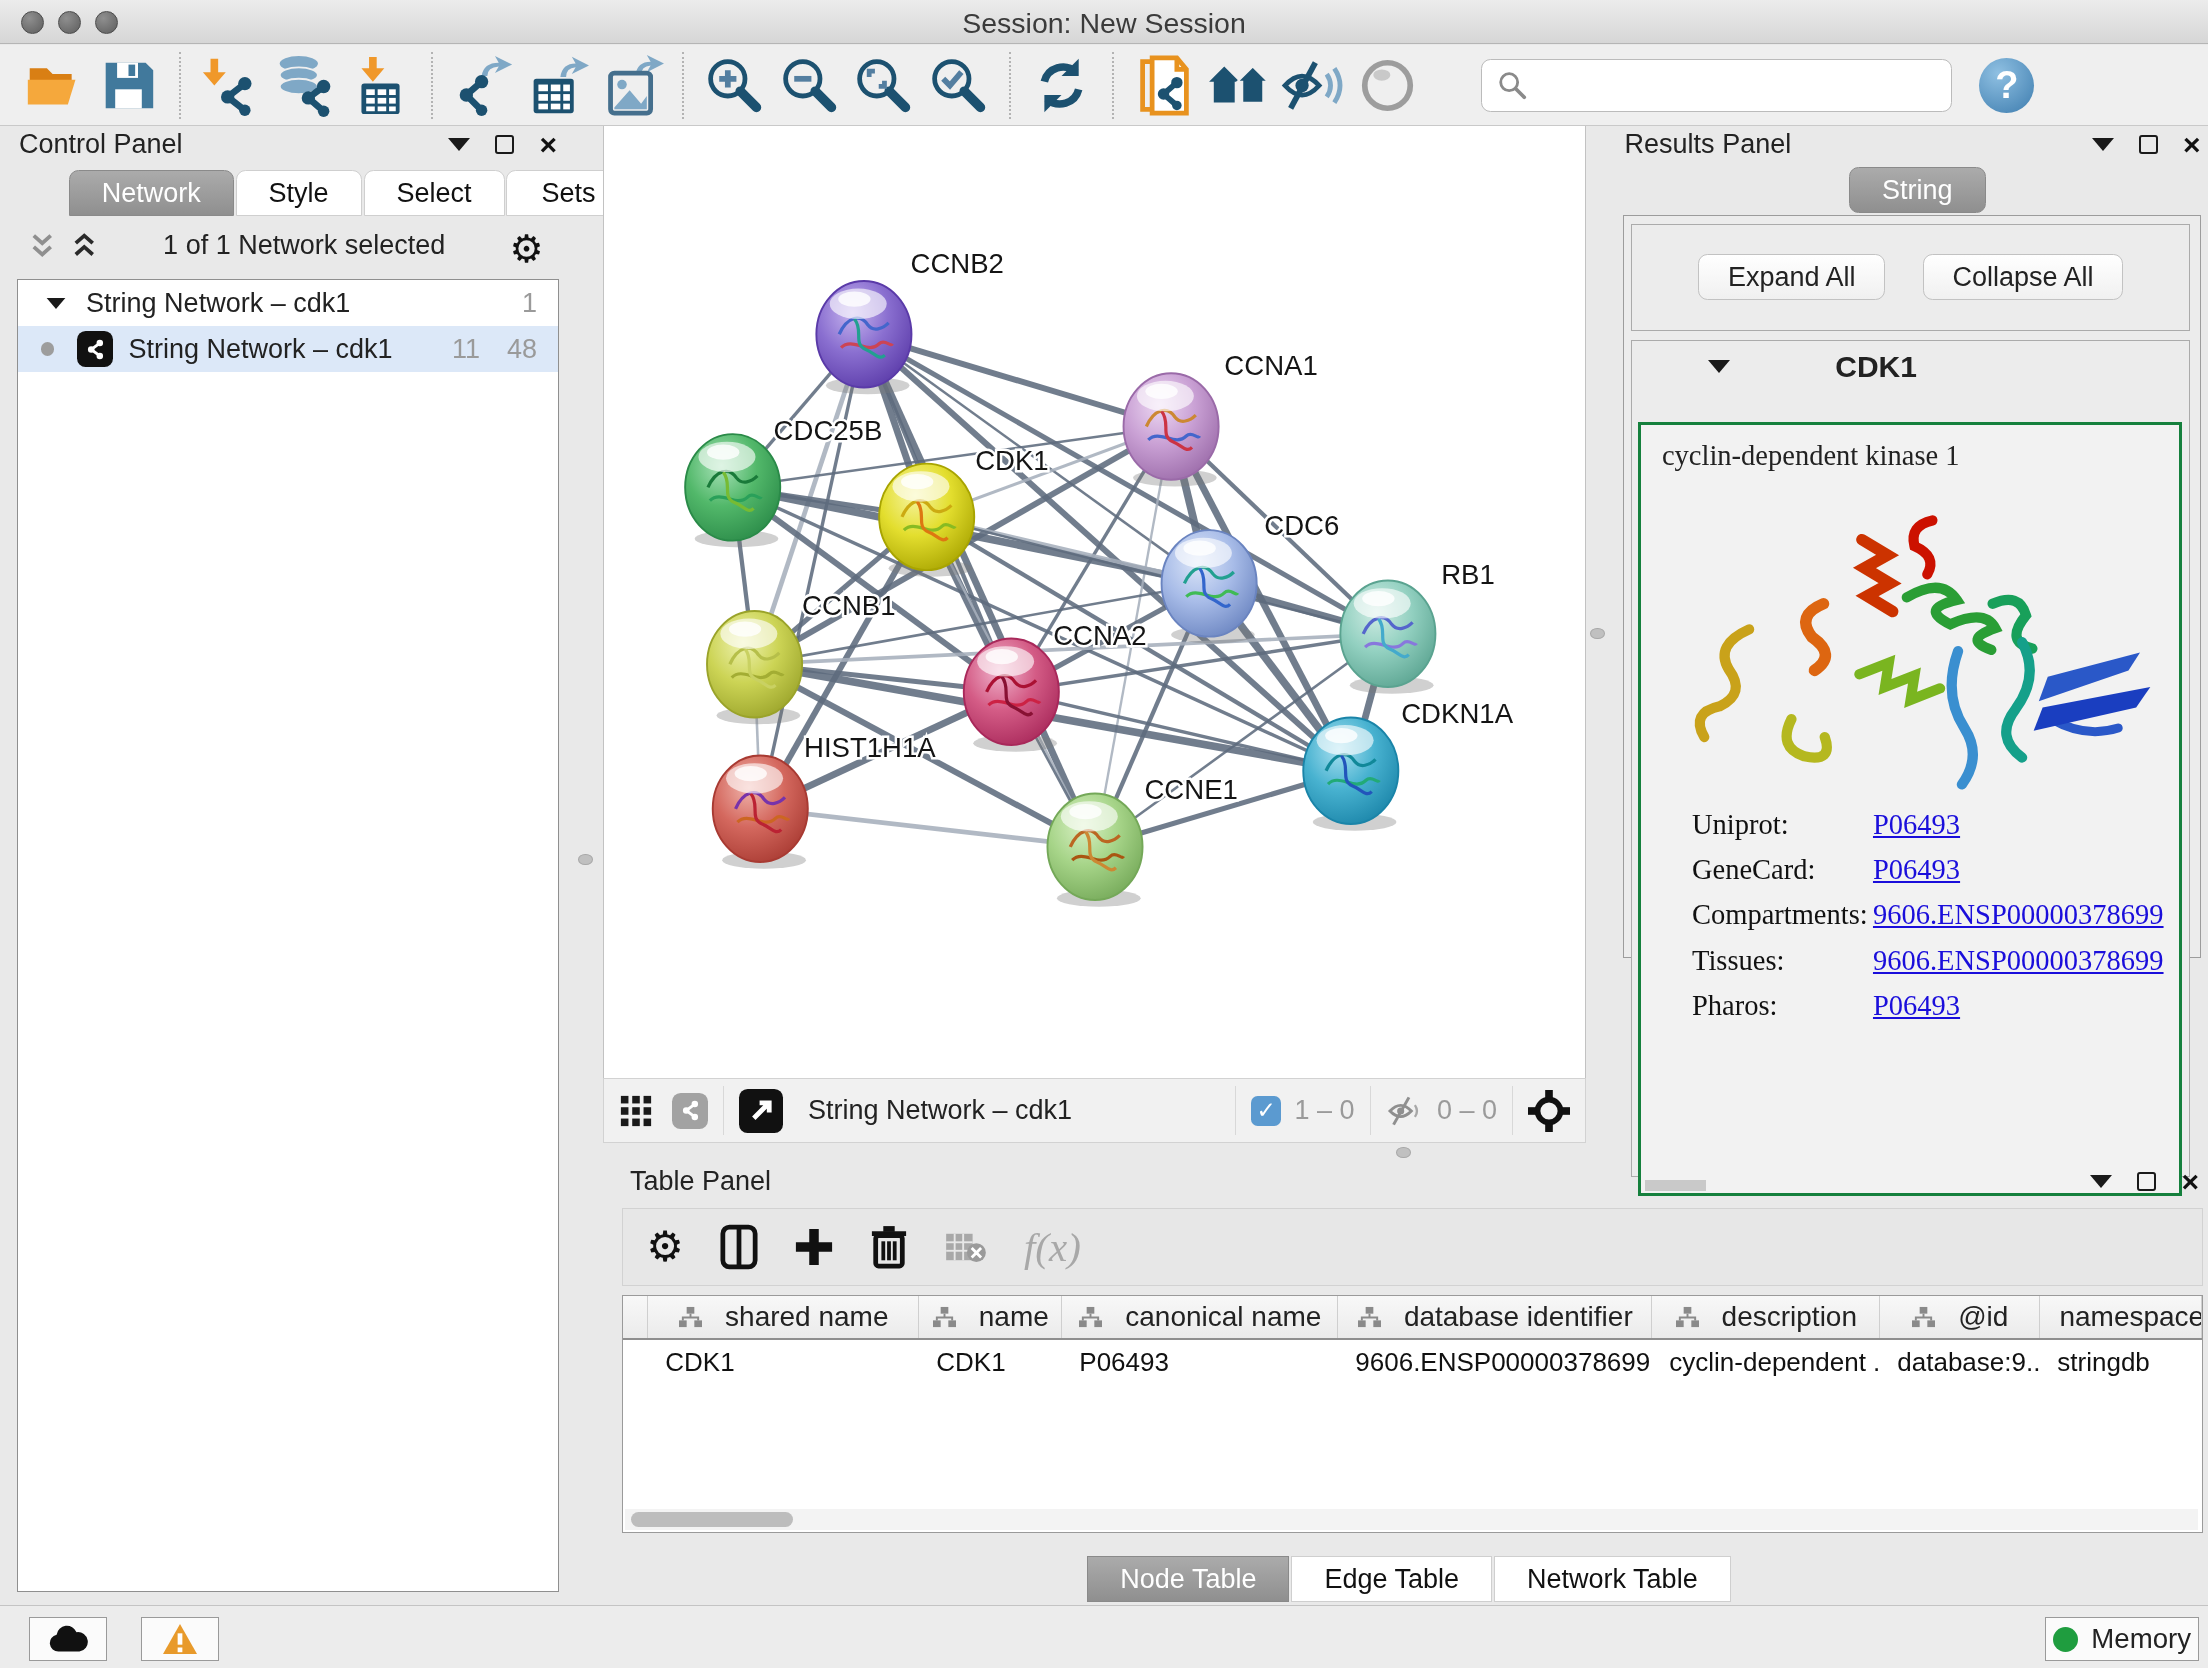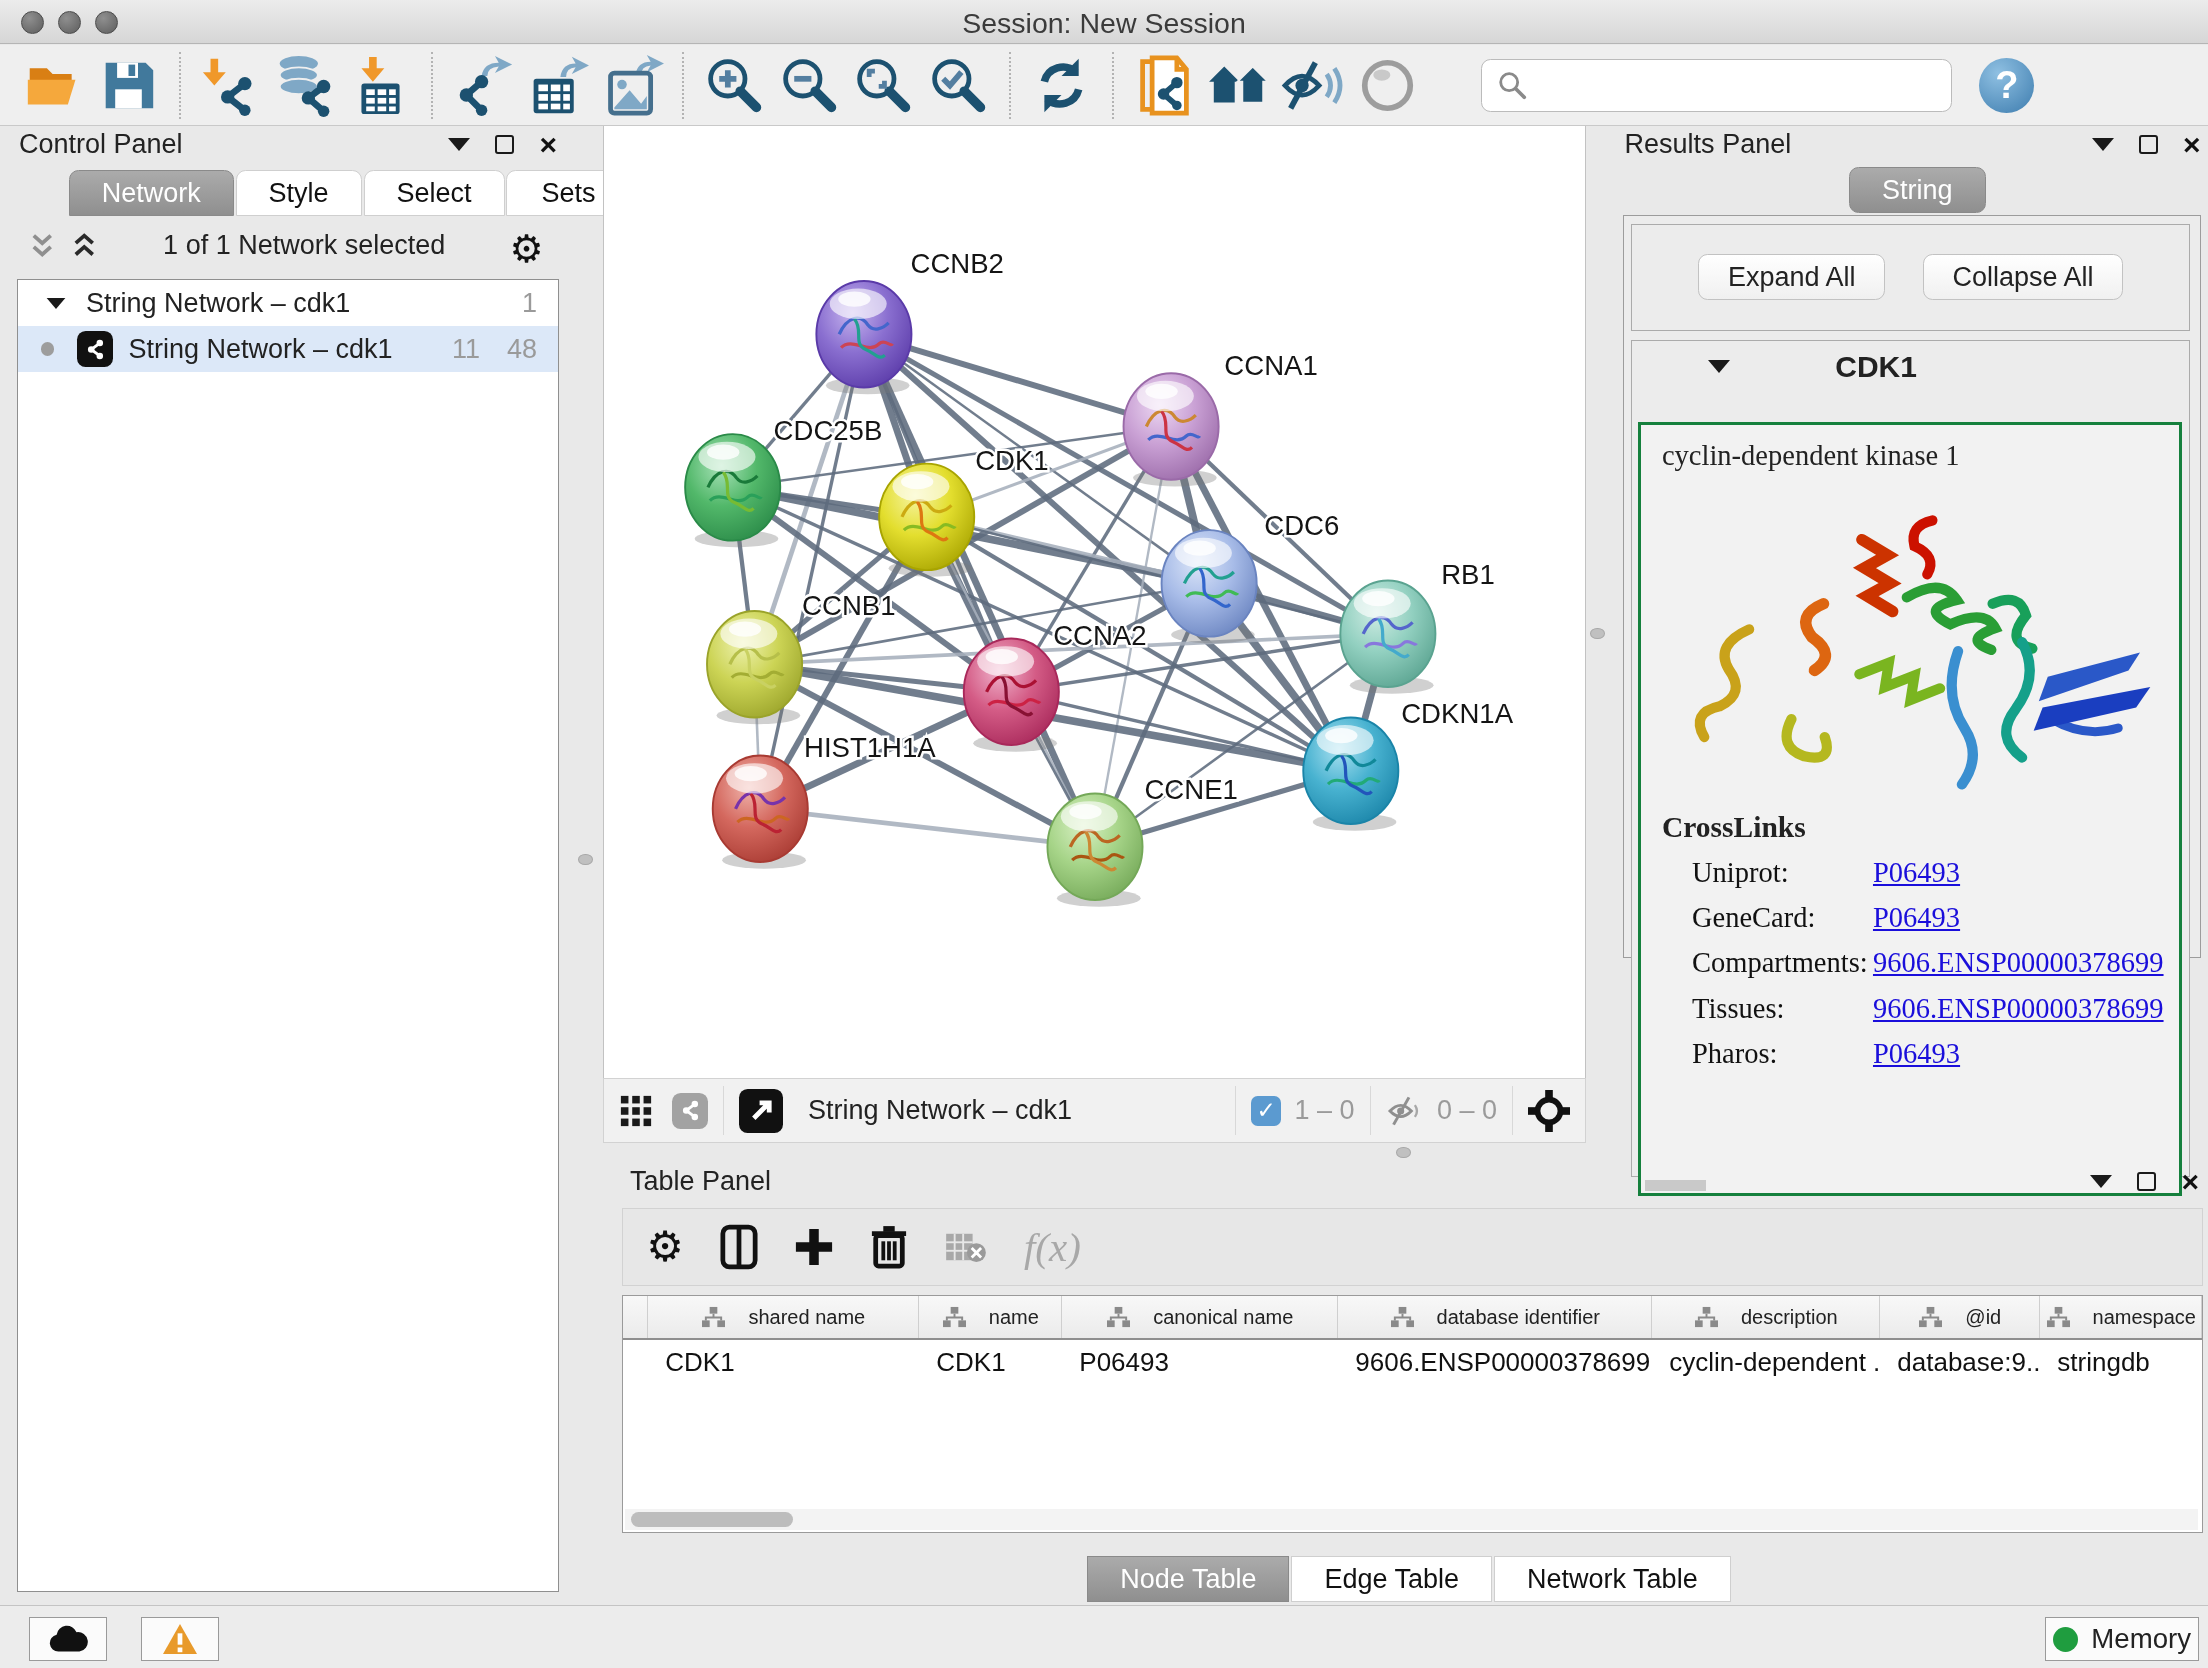--- a/index.html
+++ b/index.html
@@ -86,21 +86,21 @@
   .xl-value{color:#1a0edb;text-decoration:underline;}
 
   
   .tbl-panel{left:609px;top:1162px;width:1600px;height:442px;}
   .tbl-toolbar{position:absolute;left:13.3px;top:46px;width:1581px;height:78px;background:#e7e7e7;
     border:1px solid #d2d2d2;display:flex;align-items:center;padding:0 23px;gap:36px;}
   .tbl-box{position:absolute;left:13.3px;top:133px;width:1581px;height:238px;background:#fff;
     border:1.9px solid #9a9a9a;overflow:hidden;}
   .tbl-header{display:flex;height:44px;background:linear-gradient(#f8f8f8,#ebebeb);
     border-bottom:2.9px solid #8f8f8f;}
-  .th{display:flex;align-items:center;justify-content:center;gap:22px;font-size:20px;color:#222;
+  .th{display:flex;align-items:center;justify-content:center;gap:22px;font-size:28px;color:#222;
     border-right:1px solid #cfcfcf;overflow:hidden;white-space:nowrap;flex:0 0 auto;}
   .tbl-row{display:flex;height:44px;}
   .td{display:flex;align-items:center;font-size:26px;color:#111;padding-left:17px;
     overflow:hidden;white-space:nowrap;flex:0 0 auto;}
   .hscroll{position:absolute;left:1.9px;bottom:1.9px;width:1573px;height:21px;background:#f3f3f3;}
   .hthumb{position:absolute;left:5.7px;top:2.9px;width:162px;height:15px;background:#bdbdbd;border-radius:7.6px;}
   .tbl-tabs{position:absolute;left:0;top:385px;width:1600px;display:flex;justify-content:center;}
   .tbl-tabs .tab{border-radius:0;margin:9px 1px;min-width:171px;}
 
   
@@ -653,21 +653,20 @@
               <path d="M148,150 l23,-9 -3,19 23,-9 -3,19 23,-9" stroke="#7ab520" stroke-width="8"></path>
               <path d="M185,90 q27,-16 39,2 q-30,7 -5,19 q27,-12 35,3 q-26,9 -3,17" stroke="#2a9e35" stroke-width="8"></path>
               <path d="M252,95 q21,-9 26,9 q-17,21 5,26" stroke="#18a05a" stroke-width="8"></path>
               <path d="M275,125 q14,26 -5,52 q-17,22 5,38" stroke="#15a08a" stroke-width="8"></path>
               <path d="M225,132 q-12,34 5,60 q14,22 -2,44" stroke="#3a8fd0" stroke-width="8"></path>
               <path d="M298,185 q26,15 52,7" stroke="#2a58c8" stroke-width="7"></path>
             </g>
             <path d="M295,152 L367,133 l-9,14 L288,171 Z" fill="#2a58c8"></path>
             <path d="M291,176 L375,160 l-11,16 L284,194 Z" fill="#1a3ec0"></path>
           </svg>
-          <div style="font-size:29.5px;font-weight:bold;margin:15px 0 3.8px 21px">CrossLinks</div>
           <div id="xl-list">
               <div class="xl-row">
                 <span class="xl-label">Uniprot:</span>
                 <a class="xl-value">P06493</a>
               </div>
               <div class="xl-row">
                 <span class="xl-label">GeneCard:</span>
                 <a class="xl-value">P06493</a>
               </div>
               <div class="xl-row">

